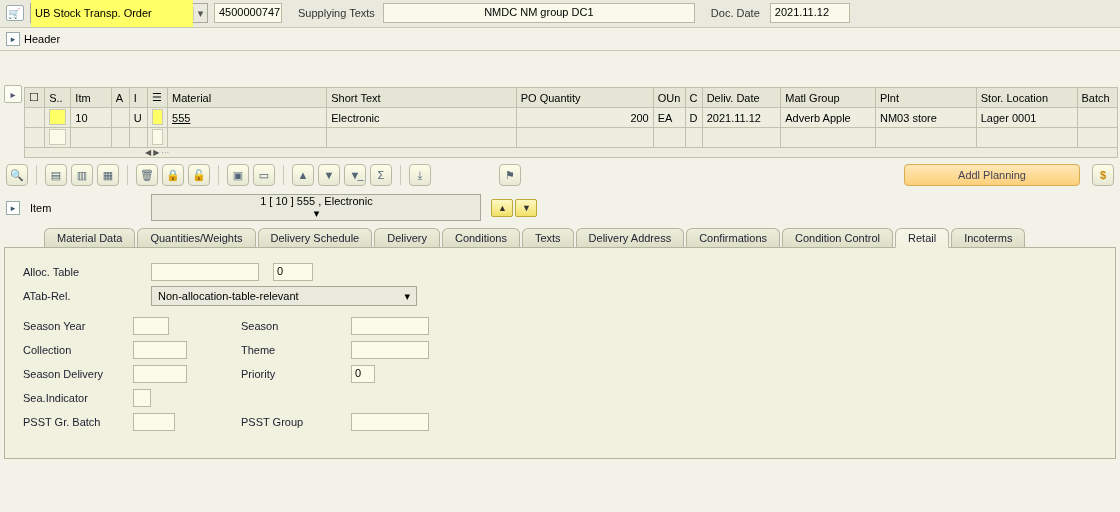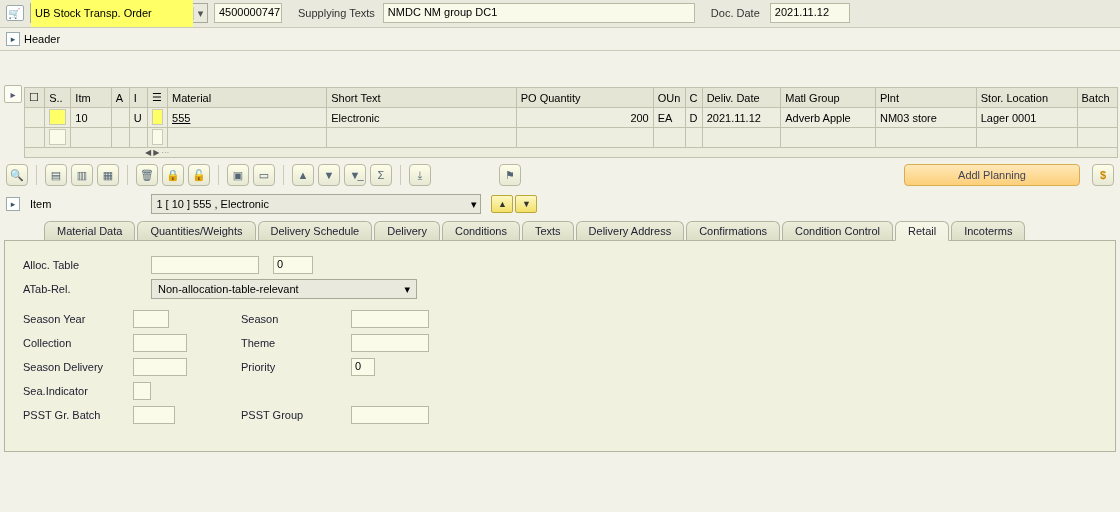--- a/index.html
+++ b/index.html
@@ -7,21 +7,21 @@
 
   
   .hdr { display: flex; align-items: center; background: #e9eadd; border-bottom: 1px solid #c9cab8; padding: 3px 6px 4px 6px; gap: 6px; }
   .cart-icon { width: 18px; height: 16px; background: #fff; border: 1px solid #9aa; border-radius: 2px; display: flex; align-items: center; justify-content: center; font-size: 10px; color: #557; }
   .doc-type { display: flex; align-items: center; border: 1px solid #a7a998; background: #e9eadd; height: 20px; width: 178px; }
   .doc-type-text { flex: 1; padding: 8px 4px; background: #ffff66; }
   .doc-type-caret { width: 14px; text-align: center; color: #555; background: #e9eadd; border-left: 1px solid #c9cab8; }
   .txtfield { border: 1px solid #b8baa6; background: #f9fae9; height: 20px; padding: 2px 4px; }
   .lbl { color: #333; }
   .doc-num { width: 68px; }
-  .plant { width: 312px; margin-left: 2px; }
+  .plant { width: 312px; margin-left: 2px; text-align: center; }
   .doc-date { width: 80px; margin-left: 4px; }
 
   
   .branch-row { display: flex; align-items: center; padding: 4px 6px; border-bottom: 1px solid #c9cab8; background: #f2f2e8; gap: 4px; }
   .branch-icon { width: 14px; height: 14px; border: 1px solid #9aa; background: #fff; display: inline-flex; align-items: center; justify-content: center; font-size: 9px; color: #356; }
 
   
   .spacer { height: 36px; }
 
   
@@ -40,21 +40,21 @@
 
   
   .tbar { display: flex; align-items: center; padding: 6px 6px; gap: 4px; }
   .ibtn { width: 22px; height: 22px; background: linear-gradient(#fdfde8,#e8e9d4); border: 1px solid #b8baa6; border-radius: 4px; display: inline-flex; align-items: center; justify-content: center; font-size: 11px; color: #567; }
   .vsep { width: 1px; height: 20px; background: #c9cab8; margin: 0 4px; }
   .addl { margin-left: auto; width: 176px; height: 22px; background: linear-gradient(#ffe8b8,#fccf7a); border: 1px solid #d9ad52; border-radius: 4px; color: #445; display: flex; align-items: center; justify-content: center; }
   .money { margin-left: 8px; }
 
   
   .item-row { display: flex; align-items: center; padding: 2px 6px 6px 6px; gap: 10px; }
-  .item-select { width: 330px; height: 20px; border: 1px solid #a7a998; background: #e9eadd; display: flex; align-items: center; padding: 0 4px; justify-content: space-between; }
+  .item-select { width: 330px; height: 27px; border: 1px solid #a7a998; background: #e9eadd; display: flex; align-items: center; padding: 0 4px; justify-content: space-between; flex-direction: column; }
   .stepbtns { display: flex; gap: 2px; }
   .stepbtn { width: 22px; height: 18px; background: linear-gradient(#fef8c2,#f2e06a); border: 1px solid #bba83a; border-radius: 2px; display: flex; align-items: center; justify-content: center; font-size: 9px; color: #333; }
 
   
   .tabstrip { display: flex; align-items: flex-end; border-bottom: 1px solid #b3b59e; margin: 0 4px; padding-left: 40px; gap: 0; background: #f2f2e8; }
   .tab { background: linear-gradient(#eceedb,#dcdec7); border: 1px solid #b3b59e; border-bottom: none; border-top-left-radius: 6px; border-top-right-radius: 6px; padding: 3px 12px; margin-right: 2px; color: #223; }
   .tab.active { background: linear-gradient(#f7f7e9,#f0f1df); position: relative; top: 1px; border-bottom: 1px solid #f0f1df; }
 
   
   .panel { background: #f0f1df; border: 1px solid #b3b59e; border-top: none; margin: 0 4px; padding: 12px 18px 24px 18px; }

